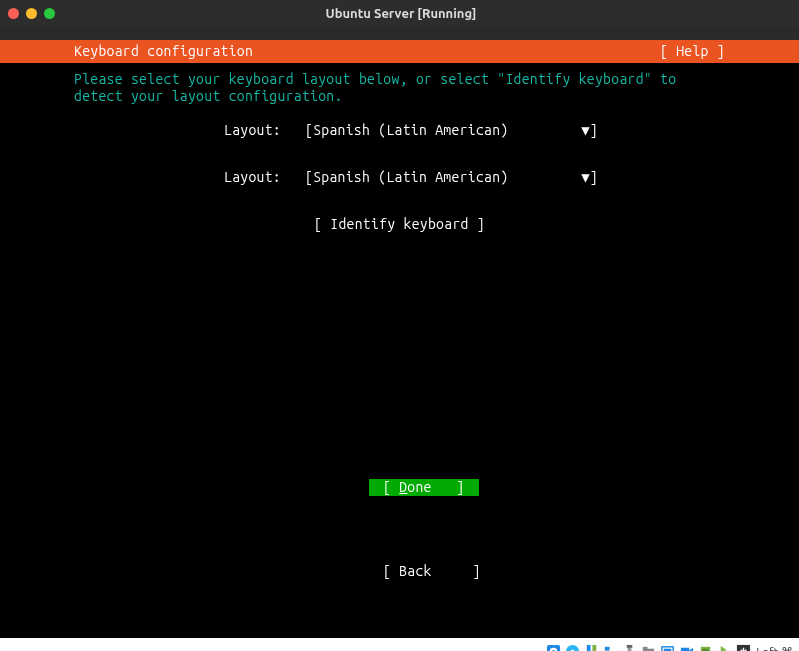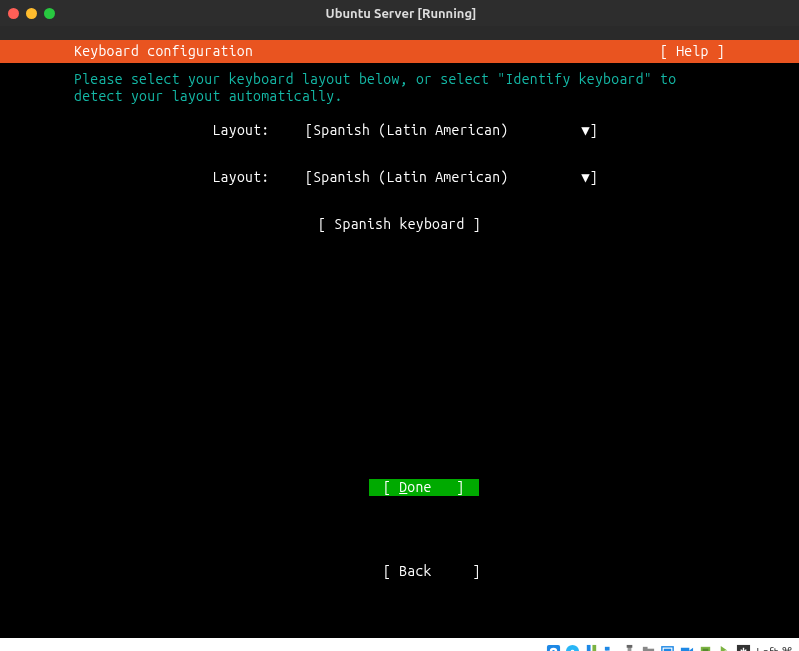--- a/index.html
+++ b/index.html
@@ -67,21 +67,21 @@
       margin-top: 18px;
       color: #fff;
     }
     .form-row {
       display: flex;
       justify-content: center;
       margin-bottom: 30px;
     }
     .label-col {
       width: 80px;
-      text-align: center;
+      text-align: right;
       margin-right: 24px;
     }
     .select-field {
       display: inline-flex;
       align-items: center;
     }
     .select-inner {
       min-width: 264px;
       display: inline-block;
     }
@@ -147,21 +147,21 @@
 
 <div class="terminal">
 
   <div class="header-bar">
     <span>Keyboard configuration</span>
     <span>[ Help ]</span>
   </div>
 
   <div class="instructions">
     <div>Please select your keyboard layout below, or select "Identify keyboard" to</div>
-    <div>detect your layout automatically.</div>
+    <div>detect your layout configuration.</div>
   </div>
 
   <div class="form-area">
 
     <div class="form-row">
       <span class="label-col">Layout:</span>
       <span class="select-field">
         <span>[ </span>
         <span class="select-inner">Spanish (Latin American)</span>
         <span class="arrow">▼</span>
@@ -173,21 +173,21 @@
       <span class="label-col">Layout:</span>
       <span class="select-field">
         <span>[ </span>
         <span class="select-inner">Spanish (Latin American)</span>
         <span class="arrow">▼</span>
         <span> ]</span>
       </span>
     </div>
 
     <div class="identify-row">
-      <span>[ Spanish keyboard ]</span>
+      <span>[ Identify keyboard ]</span>
     </div>
 
   </div>
 
   <div class="footer-buttons">
     <div>
       <span class="btn-line btn-hl"><span>[ </span><span class="underline-char">D</span><span>one</span><span>   ]</span></span>
     </div>
     <div>
       <span class="btn-line">[ Back     ]</span>

